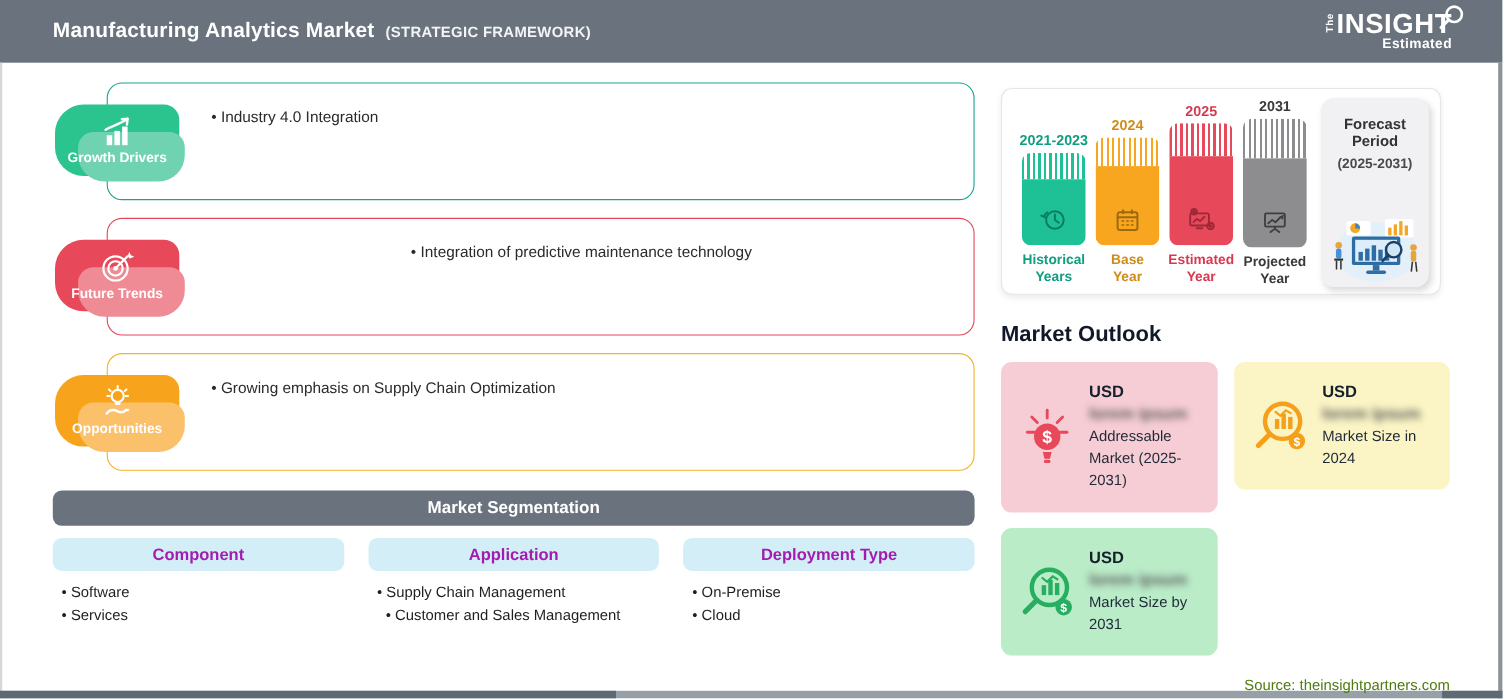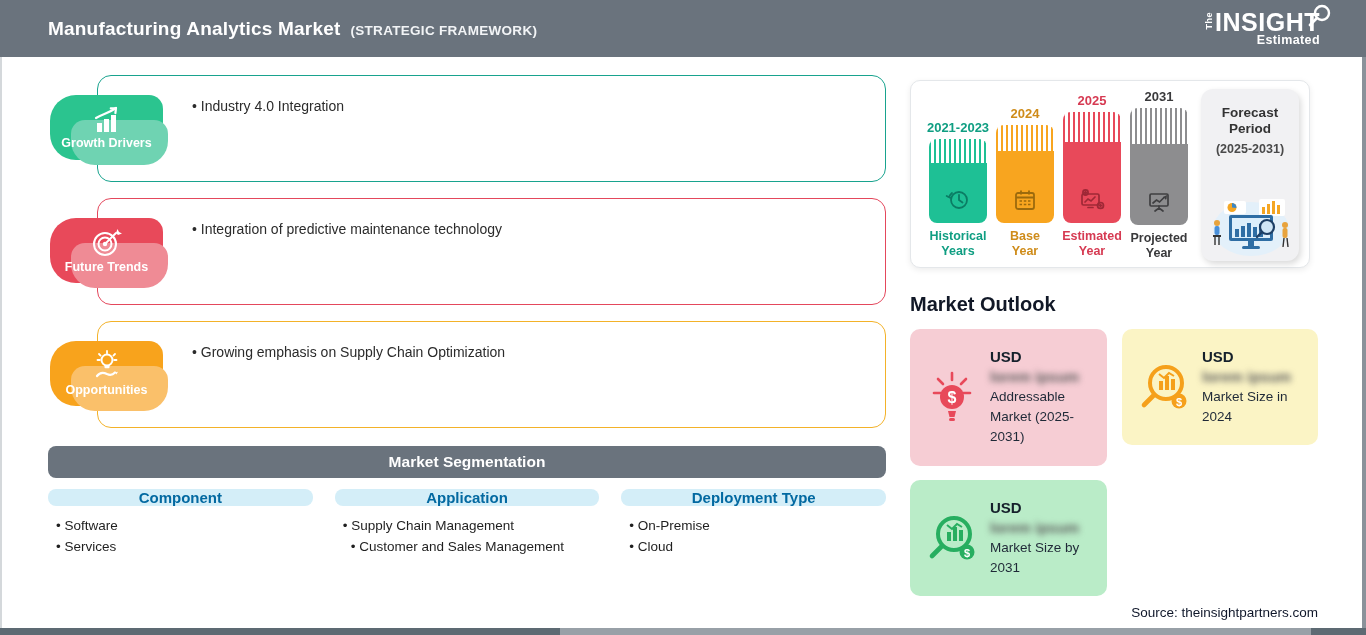--- a/index.html
+++ b/index.html
@@ -24,43 +24,43 @@
   .edge-right { position:absolute; top:57px; bottom:0; right:0; width:4px; background:#8a929a; }
   .bottom-bar { position:absolute; bottom:0; left:0; width:1366px; height:7px; background:#98a0a7; }
   .bottom-bar::before { content:""; position:absolute; left:0; top:0; bottom:0; width:41%; background:#5d6a73; }
   .bottom-bar::after  { content:""; position:absolute; right:0; top:0; bottom:0; width:4%; background:#5d6a73; }
 
   
   .left-col { position:absolute; left:48px; top:75px; width:838px; }
   .fw-row { position:relative; height:107px; margin-bottom:16px; }
   .fw-box { margin-left:49px; height:107px; border-radius:14px; background:#fff; border:1.6px solid; padding:20px 20px 0 94px; }
   .fw-box.t-green  { border-color:#18a38e; }
-  .fw-box.t-red    { border-color:#e4475c; }
+  .fw-box.t-red    { border-color:#e4475c;text-align:center; }
   .fw-box.t-orange { border-color:#f3b229; }
   .fw-bullets { list-style:none; }
   .fw-bullets li { font-size:14px; color:#2b2b2b; line-height:20px; }
   .fw-bullets li::before { content:"•  "; color:#2b2b2b; }
   .badge { position:absolute; left:2px; top:20px; width:113px; height:65px; border-radius:26px 14px 26px 26px;
            display:flex; flex-direction:column; align-items:center; justify-content:center; gap:1px; z-index:2; }
   .badge::after { content:""; position:absolute; right:-5px; bottom:-5px; width:86%; height:70%;
                   border-radius:14px 14px 24px 24px; z-index:-1; }
   .badge.b-green  { background:#2bc48f; } .badge.b-green::after  { background:#6fd3b2; }
   .badge.b-red    { background:#e8495a; } .badge.b-red::after    { background:#ef8b95; }
   .badge.b-orange { background:#f8a31c; } .badge.b-orange::after { background:#fac06a; }
   .badge-label { color:#fff; font-size:12.5px; font-weight:bold; }
   .badge svg { display:block; }
 
   
   .seg-title-bar { margin-top:18px; height:32px; background:#6a737d; border-radius:8px;
                    display:flex; align-items:center; justify-content:center; }
   .seg-title { color:#fff; font-size:15.5px; font-weight:bold; }
   .seg-cols { display:flex; gap:22px; margin-top:11px; }
   .seg-col { width:265px; }
-  .seg-head { height:17px; background:#d4eef8; border-radius:8px; display:flex; align-items:center; justify-content:center;
-              font-size:15px; font-weight:bold; color:#0369a1; }
+  .seg-head { height:30px; background:#d4eef8; border-radius:8px; display:flex; align-items:center; justify-content:center;
+              font-size:15px; font-weight:bold; color:#a21caf; }
   .seg-items { list-style:none; margin-top:9px; padding-left:8px; }
   .seg-items li { font-size:13.5px; color:#1f1f1f; line-height:21px; }
   .seg-items li::before { content:"•  "; }
   .seg-col.c-app .seg-items li:last-child { padding-left:8px; }
 
   
   .right-col { position:absolute; left:910px; top:80px; width:408px; }
 
   .timeline-card { width:400px; height:188px; background:#fff; border:1px solid #e4e7ea; border-radius:10px;
                    box-shadow:0 2px 6px rgba(0,0,0,.08); display:flex; padding:8px 10px 6px 18px; }
@@ -91,21 +91,21 @@
   .ocard.row2 { height:116px; align-items:center; }
   .c-blue { background:#d9e8f5; } .c-pink { background:#f6cdd4; } .c-yellow { background:#fbf4c5; } .c-green { background:#baecc8; }
   .ocard .icon-slot { flex:0 0 56px; display:flex; align-items:center; justify-content:center; }
   .ocard .txt { flex:1; }
   .big-value { font-size:26px; font-weight:800; color:#1f2733; letter-spacing:.3px; }
   .cagr-label { font-size:14px; color:#3a4552; margin-top:3px; }
   .usd { font-size:15px; font-weight:bold; color:#15202b; }
   .blurred-val { display:inline-block; font-size:15px; font-weight:bold; color:#5c5c5c; filter:blur(3.2px); margin:3px 0 2px; white-space:nowrap; }
   .ocard-label { font-size:13.5px; color:#1f2937; line-height:20px; }
 
-  .source-line { margin-top:9px; text-align:right; font-size:13.5px; color:#0f172a; }
+  .source-line { margin-top:19px; text-align:right; font-size:13.5px; color:#4d7c0f; }
 </style>
 </head>
 <body>
 
 <div class="header">
   <div class="title-wrap">
     <span class="page-title">Manufacturing Analytics Market</span>
     <span class="page-subtitle">(STRATEGIC FRAMEWORK)</span>
   </div>
   <div class="logo">

